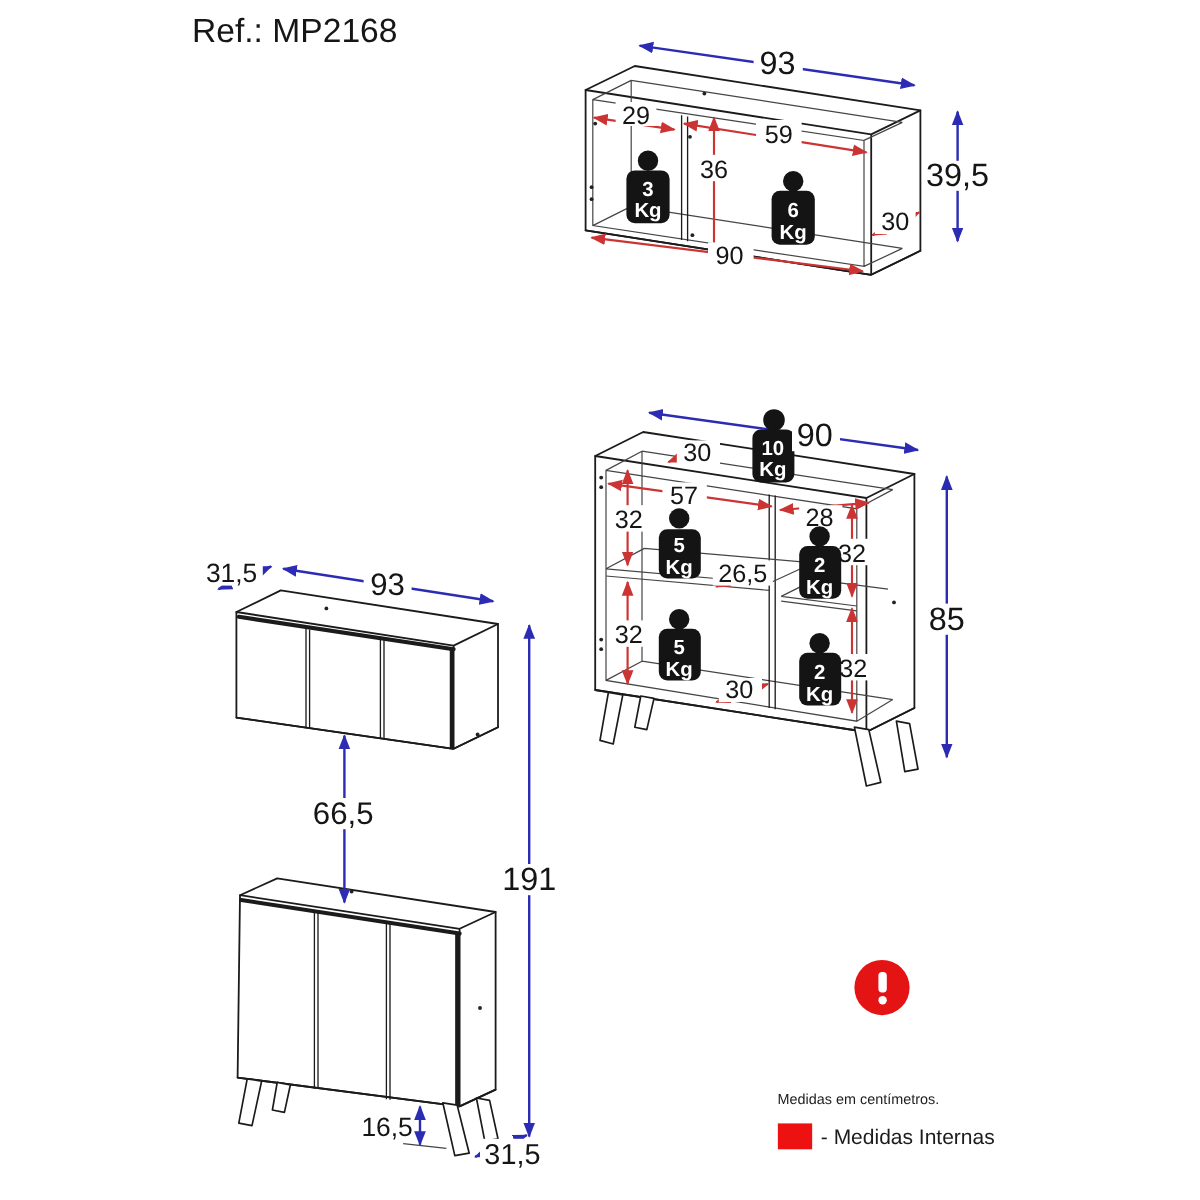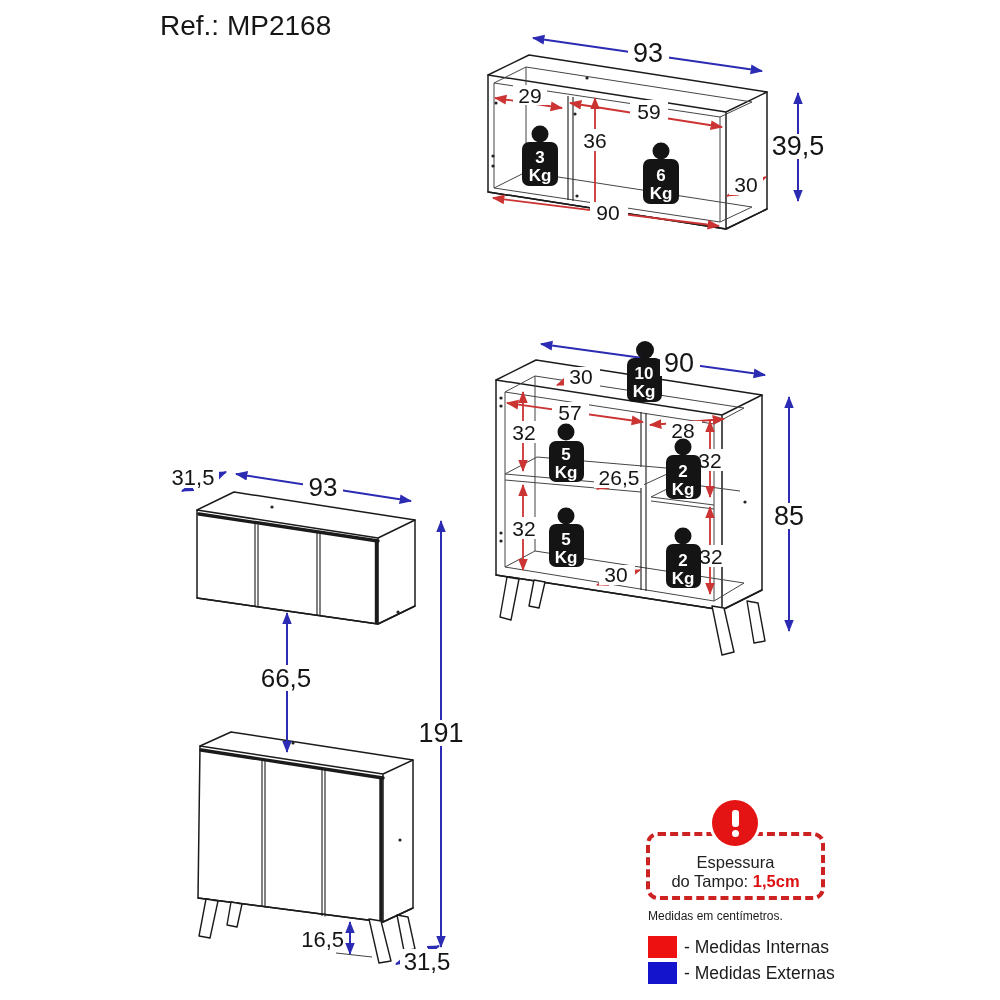--- a/index.html
+++ b/index.html
@@ -294,38 +294,26 @@
       </g>
       <g>
         <path class="bdim" d="M396,964 L439,946"></path>
         <rect class="bg" x="400" y="949" width="55" height="25"></rect>
         <text class="t24" x="427" y="970">31,5</text>
       </g>
     </g>
   </svg>
 
   <div id="legend">
-    <div id="warn-box">
-      <div id="warn-text">
-        <div>Espessura</div>
-        <div><span>do Tampo: </span><span class="val">1,5cm</span></div>
-      </div>
-    </div>
     <div id="warn-circle">
       <div class="bar"></div>
       <div class="pt"></div>
     </div>
     <div id="units-note">Medidas em centímetros.</div>
     <div class="lg-row" id="lg-row-int">
       <svg width="29" height="22">
           <rect width="29" height="22" fill="#ee1111"></rect>
         </svg>
       <span class="lg-label">- Medidas Internas</span>
     </div>
-    <div class="lg-row" id="lg-row-ext">
-      <svg width="29" height="22">
-          <rect width="29" height="22" fill="#1414cc"></rect>
-        </svg>
-      <span class="lg-label">- Medidas Externas</span>
-    </div>
   </div>
 
 </div>
 
 </body></html>

